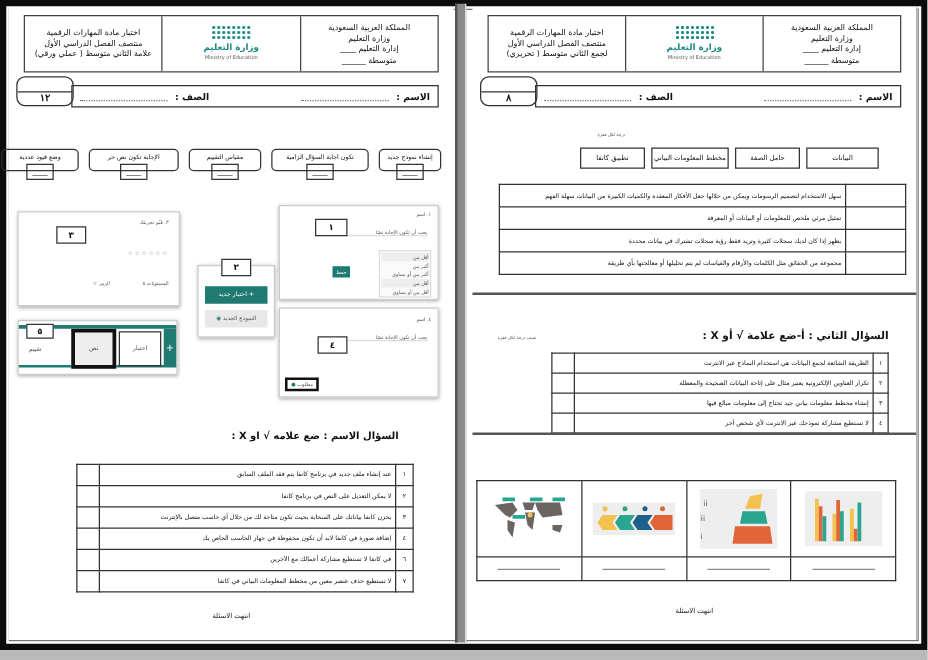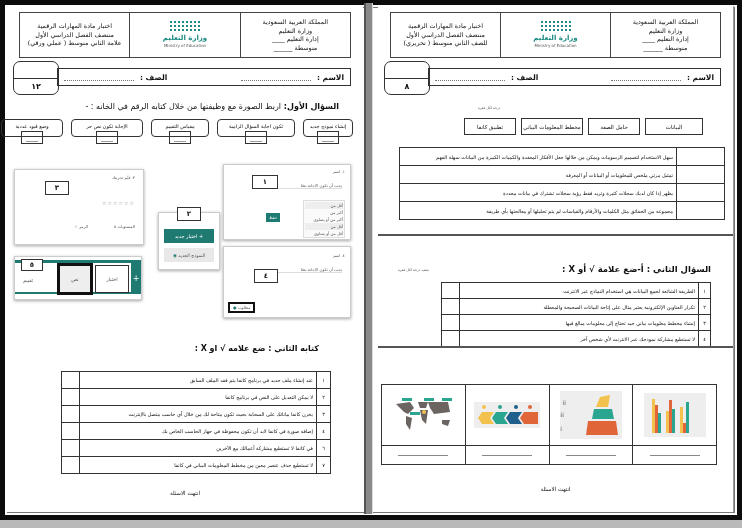--- a/index.html
+++ b/index.html
@@ -13,21 +13,21 @@
   .page.right{left:378px;border-right:1px solid #9a9a9a;}
   .hdr{position:absolute;top:6px;left:12px;right:12px;height:46px;border:1px solid #444;display:flex;}
   .hdr .cell{flex:1;border-left:1px solid #444;display:flex;flex-direction:column;align-items:center;justify-content:center;font-size:6.4px;line-height:8.5px;text-align:center;}
   .hdr .cell:last-child{border-left:none;}
   .logo{display:flex;flex-direction:column;align-items:center;}
   .logo .dots{width:32px;height:12px;background:radial-gradient(circle,#1d8a83 1px,transparent 1.4px) 0 0/4px 4px;}
   .logo .name{color:#1d8a83;font-size:7px;font-weight:bold;margin-top:2px;}
   .logo .en{font-size:4px;color:#555;}
   .namebar{position:absolute;top:62px;left:50px;right:12px;height:18px;border:1px solid #333;display:flex;align-items:center;font-size:7.5px;font-weight:bold;padding:0 6px;gap:6px;}
   .namebar .dash{flex:0 0 70px;border-bottom:1px dotted #777;height:8px;}
-  .score{position:absolute;top:55px;left:6px;width:46px;height:34px;border:1px solid #333;border-radius:7px;font-size:8px;display:flex;flex-direction:column;}
+  .score{position:absolute;top:55px;left:6px;width:46px;height:24px;border:1px solid #333;border-radius:7px;font-size:8px;display:flex;flex-direction:column;font-family:Liberation Serif, serif;}
   .score .top{flex:1;border-bottom:1px solid #333;}
   .score .val{flex:1;display:flex;align-items:center;justify-content:center;font-weight:bold;}
   .qtitle{position:absolute;font-size:8px;font-weight:bold;}
   .qtitle .sub{font-weight:normal;}
   .small-note{position:absolute;font-size:3.5px;color:#555;}
   .optrow{position:absolute;display:flex;gap:8px;}
   .opt{border:1px solid #333;border-radius:4px;font-size:5px;text-align:center;}
   .opt-ans{border:1px solid #333;margin:2px auto 0;width:22px;height:13px;display:flex;align-items:center;justify-content:center;font-size:6px;}
   .termbox{border:1px solid #333;font-size:5.5px;display:flex;align-items:center;justify-content:center;height:17px;}
   table{border-collapse:collapse;position:absolute;font-size:5px;}
@@ -73,24 +73,20 @@
     <span class="dash"></span>
     <span style="flex:1"></span>
     <span>الصف :</span>
     <span class="dash"></span>
   </div>
   <div class="score">
     <div class="top"></div>
     <div class="val">١٢</div>
   </div>
 
-  <div class="qtitle" style="top:96px;right:24px;">
-    <span>السؤال الأول:</span>
-    <span class="sub">اربط الصورة مع وظيفتها من خلال كتابه الرقم في الخانه : -</span>
-  </div>
 
   <div class="optrow" style="top:113px;right:10px;">
     <div class="opt" style="width:50px;height:18px;padding-top:3px;">
       <div>إنشاء نموذج جديد</div>
       <div class="opt-ans">____</div>
     </div>
     <div class="opt" style="width:78px;height:18px;padding-top:3px;">
       <div>تكون اجابة السؤال الزامية</div>
       <div class="opt-ans">____</div>
     </div>
@@ -154,21 +150,21 @@
     <div style="position:absolute;top:8px;right:12px;width:34px;height:28px;border:1px solid #333;display:flex;align-items:center;justify-content:center;font-size:5px;">
         <span>اختبار</span>
       </div>
     <div style="position:absolute;top:6px;right:48px;width:36px;height:32px;border:3px solid #111;background:#eee;display:flex;align-items:center;justify-content:center;font-size:5px;">
         <span>نص</span>
       </div>
     <div style="position:absolute;top:20px;left:8px;font-size:5px;">تقييم</div>
     <div class="numbox" style="top:2px;left:6px;width:22px;height:12px;">٥</div>
   </div>
 
-  <div class="qtitle" style="top:338px;right:44px;">كتابه الثاني : ضع علامه √ او X :</div>
+  <div class="qtitle" style="top:338px;right:44px;">السؤال الاسم : ضع علامه √ او X :</div>
 
   <table style="top:365px;right:32px;width:270px;">
     <tbody>
       <tr style="height:17px">
           <td style="width:14px;text-align:center">١</td>
           <td>عند إنشاء ملف جديد في برنامج كانفا يتم فقد الملف السابق</td>
           <td style="width:18px"></td>
         </tr>
       <tr style="height:17px">
           <td style="text-align:center">٢</td>
@@ -212,21 +208,21 @@
     <div class="cell">
       <div class="logo">
         <div class="dots"></div>
         <div class="name">وزارة التعليم</div>
         <div class="en">Ministry of Education</div>
       </div>
     </div>
     <div class="cell">
       <div>اختبار مادة المهارات الرقمية</div>
       <div>منتصف الفصل الدراسي الأول</div>
-      <div>للصف الثاني متوسط ( تحريري)</div>
+      <div>لجمع الثاني متوسط ( تحريري)</div>
     </div>
   </div>
 
   <div class="namebar">
     <span>الاسم :</span>
     <span class="dash"></span>
     <span style="flex:1"></span>
     <span>الصف :</span>
     <span class="dash"></span>
   </div>

